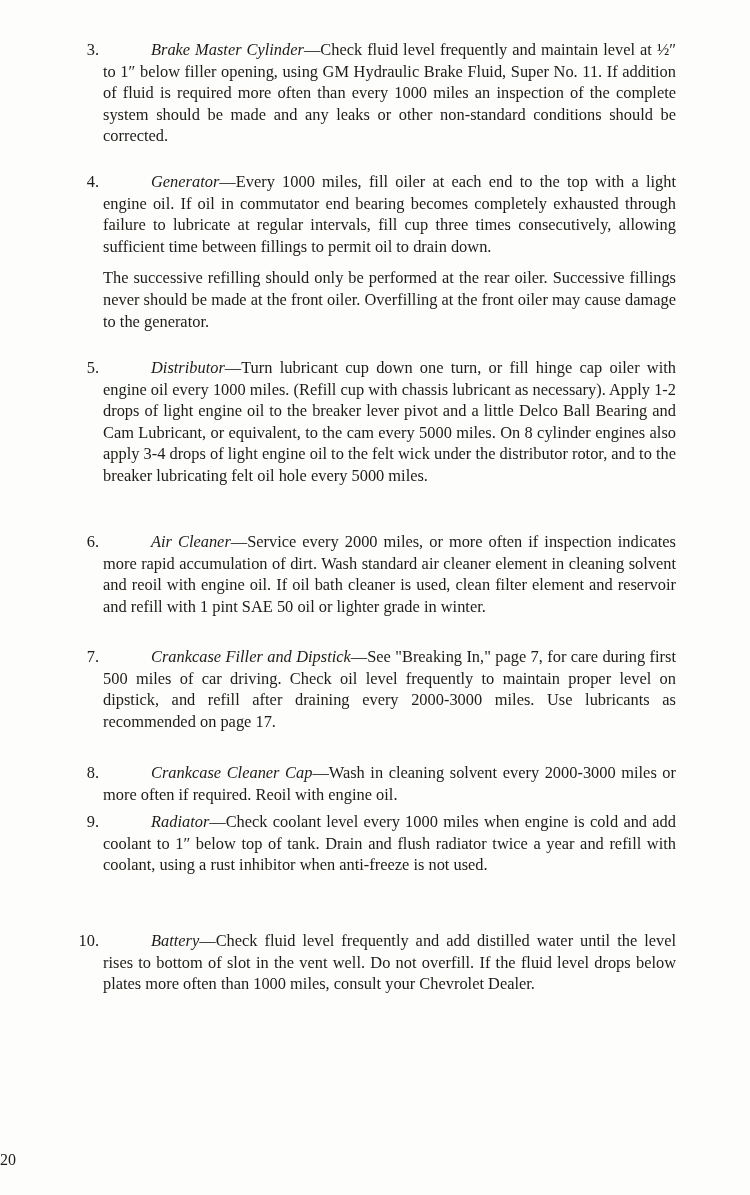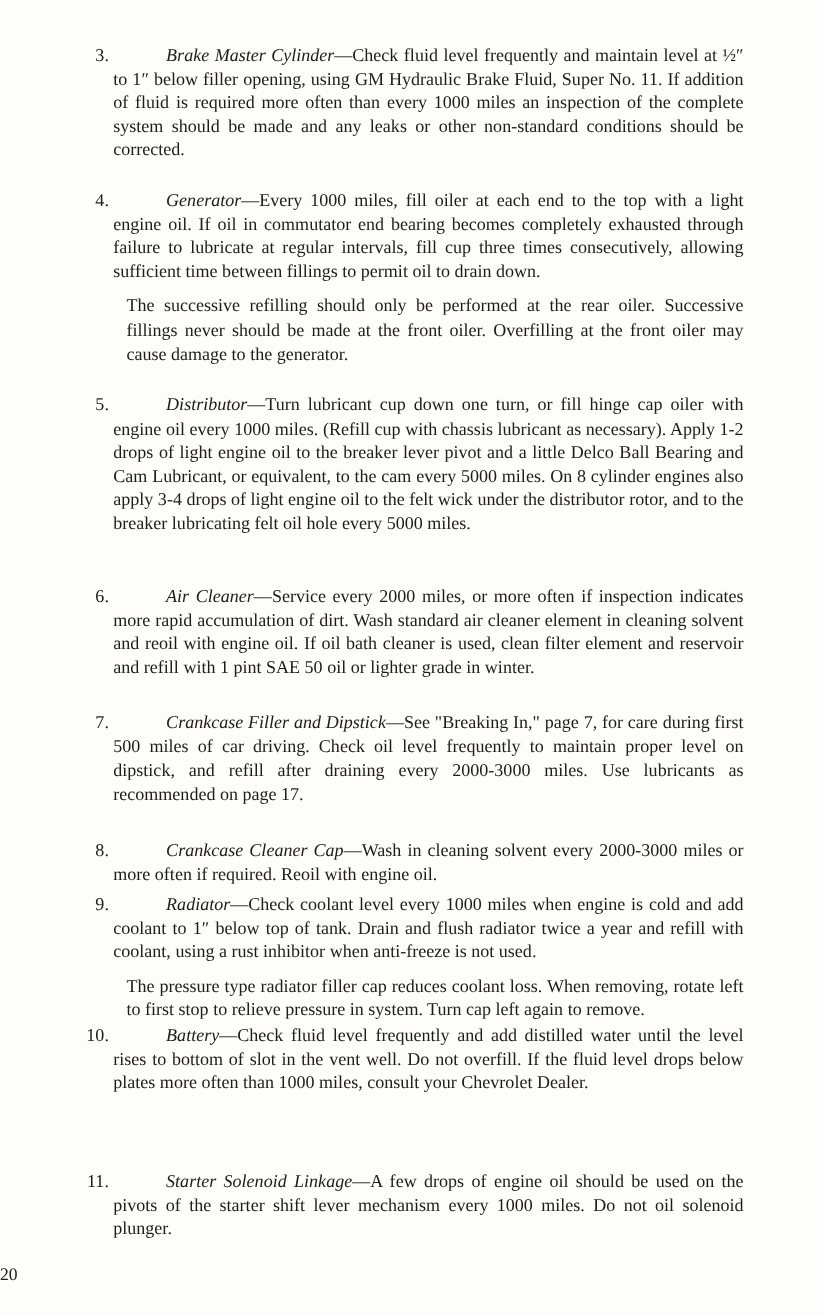--- a/index.html
+++ b/index.html
@@ -15,21 +15,21 @@
   .item {
     position: absolute;
     left: 103px; width: 573px;
     font-size: 16.4px; line-height: 21.6px;
     text-align: justify;
   }
   .num {
     position: absolute; left: -36px; width: 32px; text-align: right;
   }
   .title { font-style: italic; margin-left: 48px; }
-  .para2 { margin-top: 10px; margin-left: 12px; }
+  .para2 { margin-top: 10px; }
   .pagenum {
     position: absolute; top: 1151px; left: 0; width: 750px;
     text-align: left; font-size: 16px;
   }
 </style>
 </head>
 <body>
 
 <div class="page">
 
@@ -60,27 +60,22 @@
   </div>
 
   <div class="item" style="top:762px;">
     <span class="num">8.</span>
     <span class="title">Crankcase Cleaner Cap</span><span>—Wash in cleaning solvent every 2000-3000 miles or more often if required. Reoil with engine oil.</span>
   </div>
 
   <div class="item" style="top:811px;">
     <span class="num">9.</span>
     <span class="title">Radiator</span><span>—Check coolant level every 1000 miles when engine is cold and add coolant to 1″ below top of tank. Drain and flush radiator twice a year and refill with coolant, using a rust inhibitor when anti-freeze is not used.</span>
-    <div class="para2">The pressure type radiator filler cap reduces coolant loss. When removing, rotate left to first stop to relieve pressure in system. Turn cap left again to remove.</div>
   </div>
 
   <div class="item" style="top:930px;">
     <span class="num">10.</span>
     <span class="title">Battery</span><span>—Check fluid level frequently and add distilled water until the level rises to bottom of slot in the vent well. Do not overfill. If the fluid level drops below plates more often than 1000 miles, consult your Chevrolet Dealer.</span>
   </div>
 
-  <div class="item" style="top:1063px;">
-    <span class="num">11.</span>
-    <span class="title">Starter Solenoid Linkage</span><span>—A few drops of engine oil should be used on the pivots of the starter shift lever mechanism every 1000 miles. Do not oil solenoid plunger.</span>
-  </div>
 
   <div class="pagenum">20</div>
 </div>
 
 </body></html>

